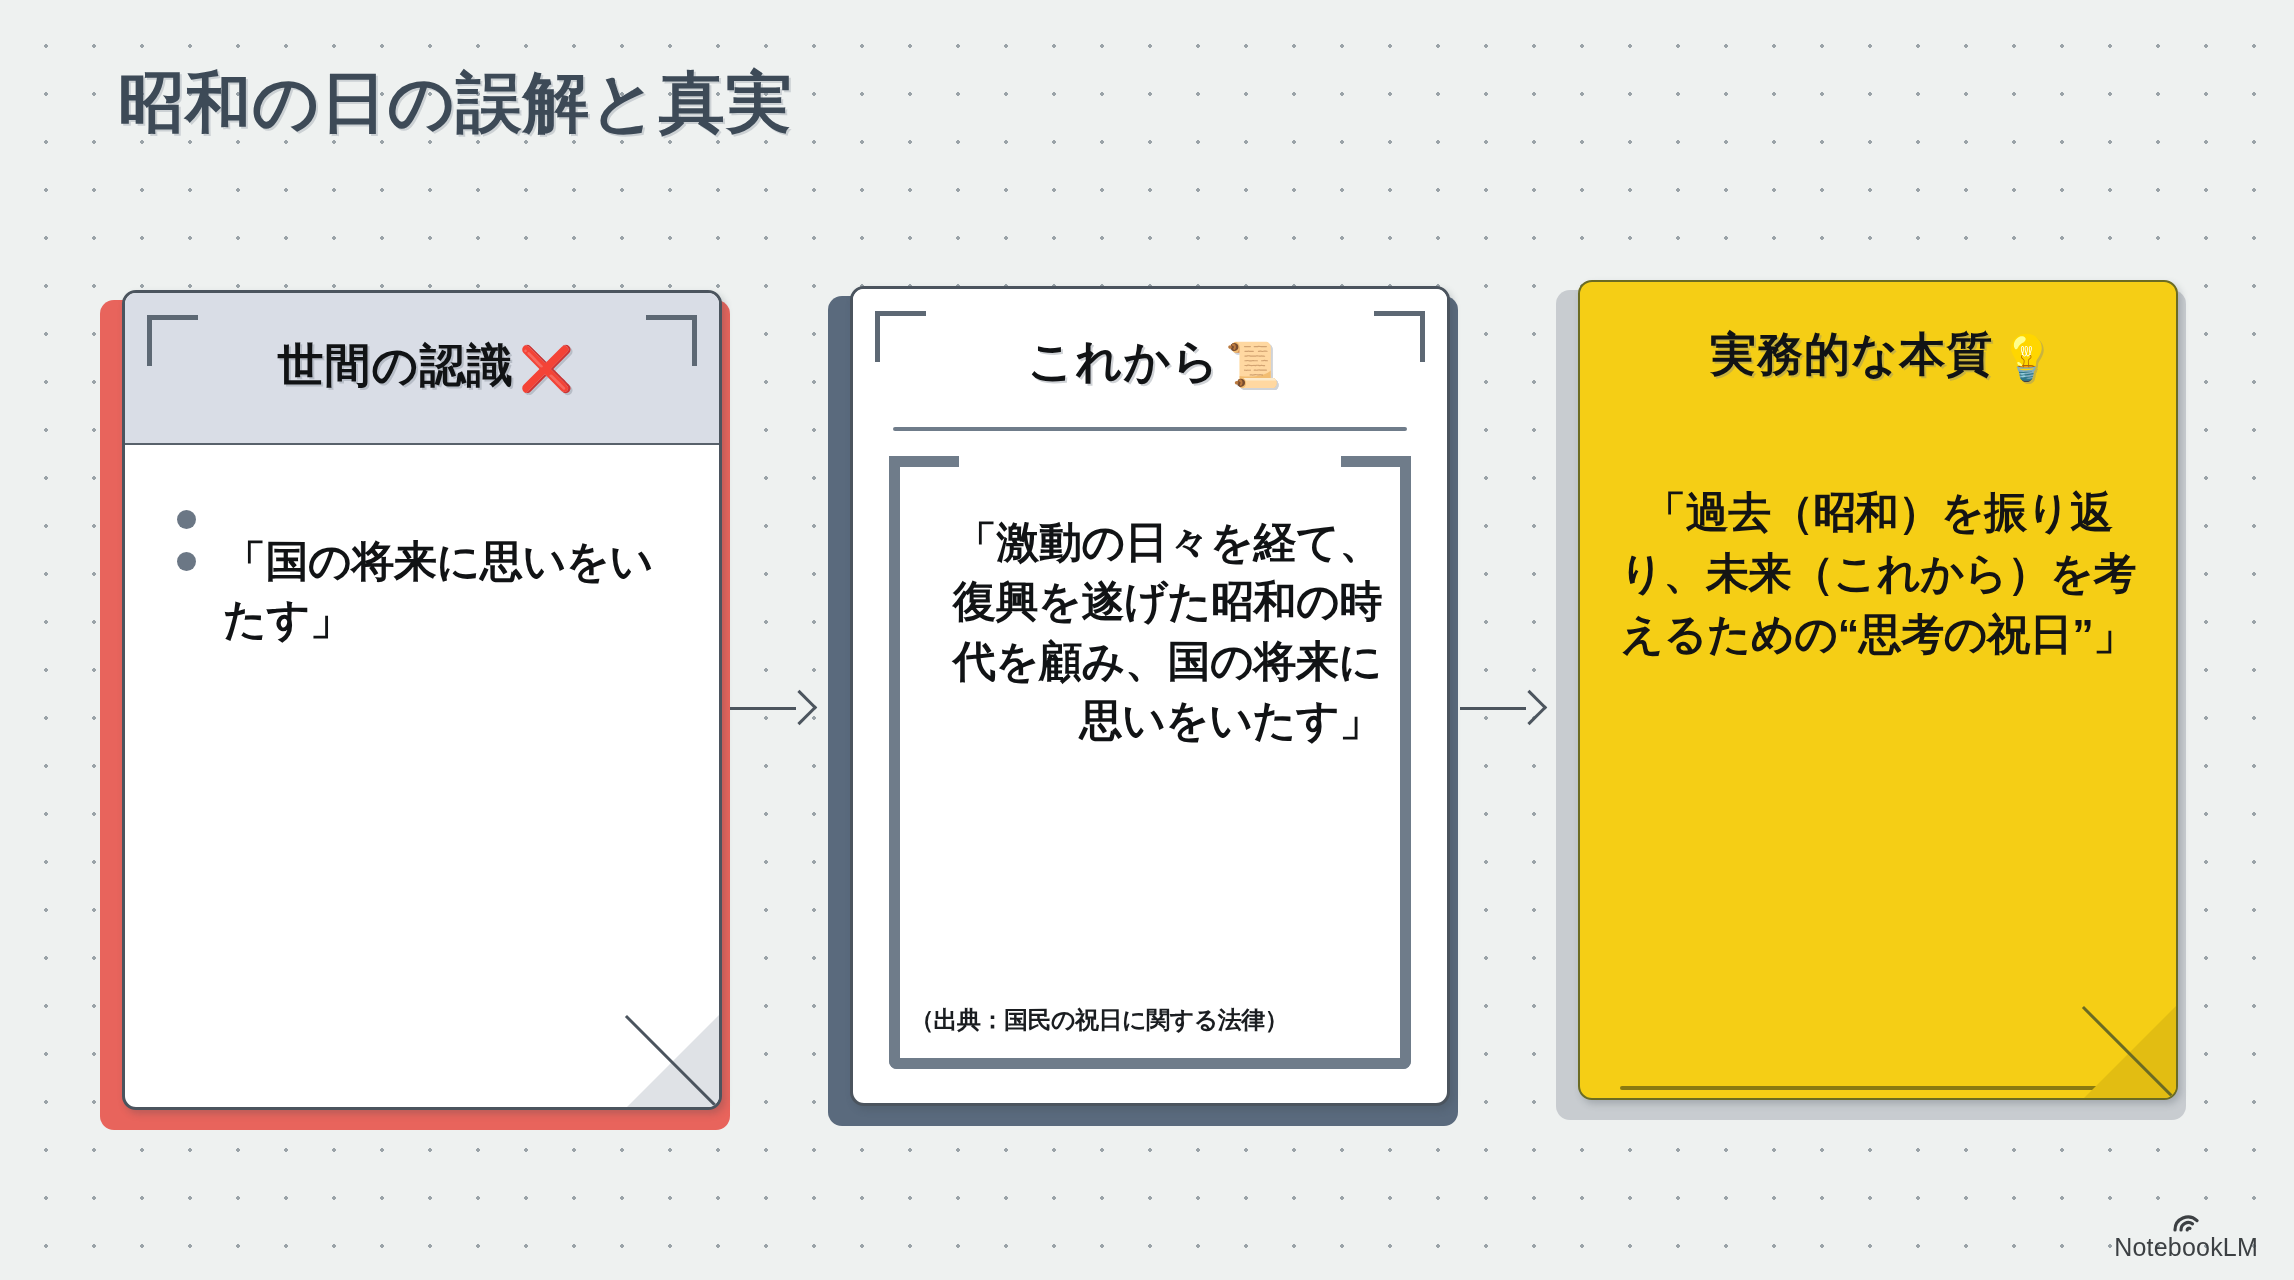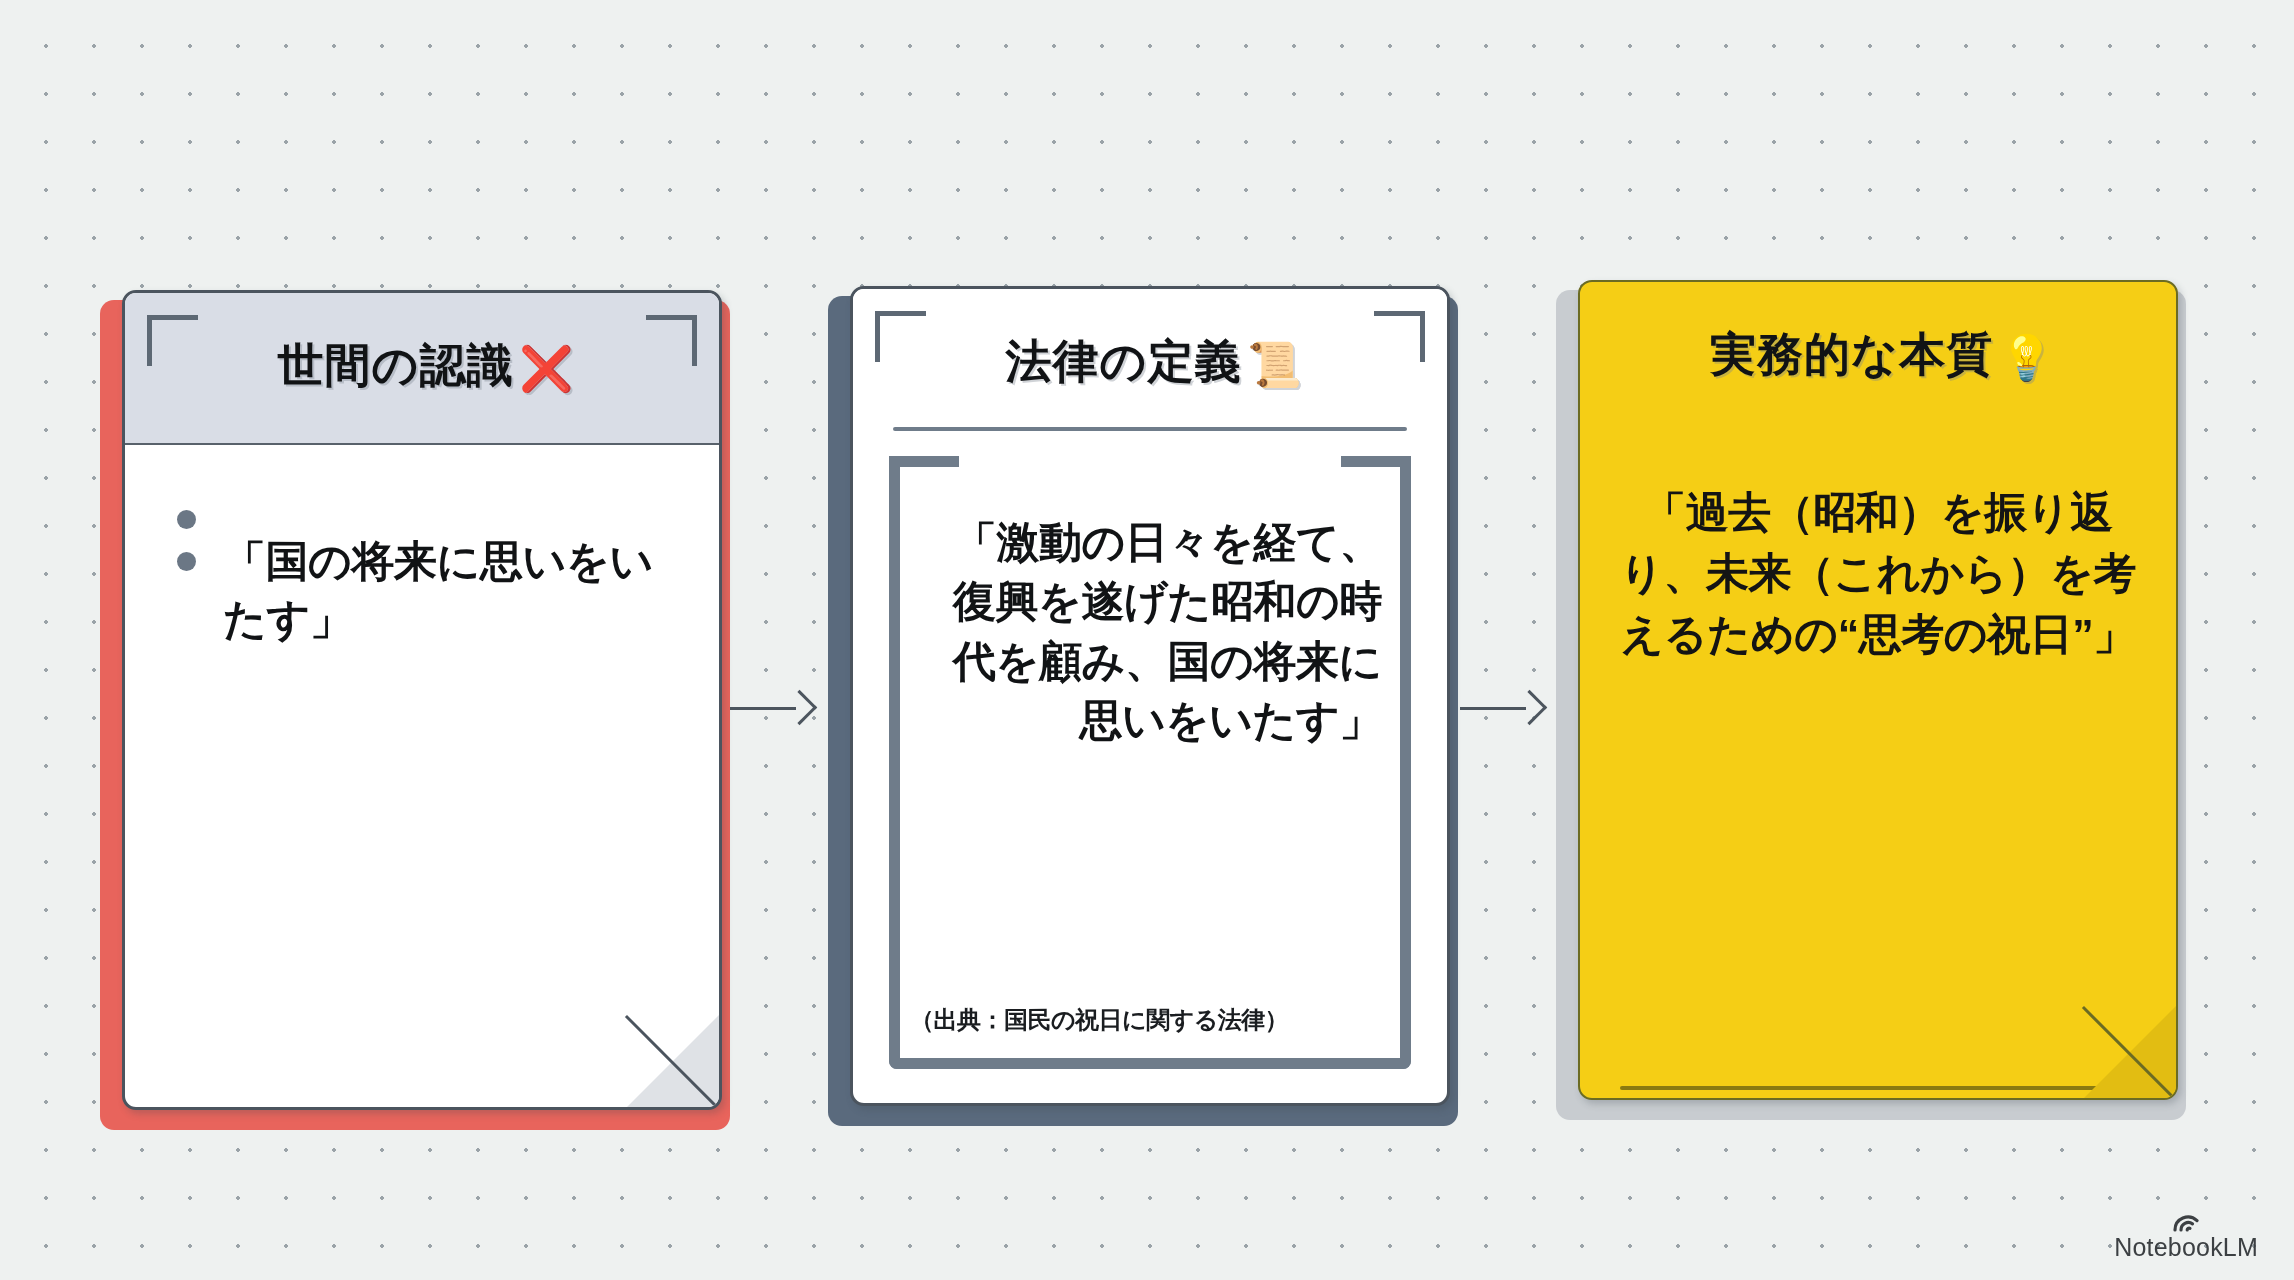--- a/index.html
+++ b/index.html
@@ -261,20 +261,21 @@
     font-size: 25px;
     color: #3c4043;
     letter-spacing: .2px;
   }
 </style>
 </head>
 <body>
 
 <div id="stage">
 
+  <div class="page-title">昭和の日の誤解と真実</div>
 
   <div class="card-wrap" id="card1-wrap">
     <div class="card-shadow" id="card1-shadow"></div>
     <div class="card" id="card1">
       <div class="card-head">
         <span class="bracket tl"></span>
         <span class="bracket tr"></span>
         <div class="head-title">
           <span>世間の認識</span><span class="emoji">❌</span>
         </div>
@@ -300,21 +301,21 @@
       <span class="head"></span>
   </div>
 
   <div class="card-wrap" id="card2-wrap">
     <div class="card-shadow" id="card2-shadow"></div>
     <div class="card" id="card2">
       <div class="card-head">
         <span class="bracket tl"></span>
         <span class="bracket tr"></span>
         <div class="head-title">
-          <span>法律の定義</span><span class="emoji">📜</span>
+          <span>これから</span><span class="emoji">📜</span>
         </div>
         <div class="head-rule"></div>
       </div>
       <div class="quote-frame">
         <div class="quote-text">「激動の日々を経て、復興を遂げた昭和の時代を顧み、国の将来に思いをいたす」</div>
         <div class="quote-source">（出典：国民の祝日に関する法律）</div>
       </div>
     </div>
   </div>
 

